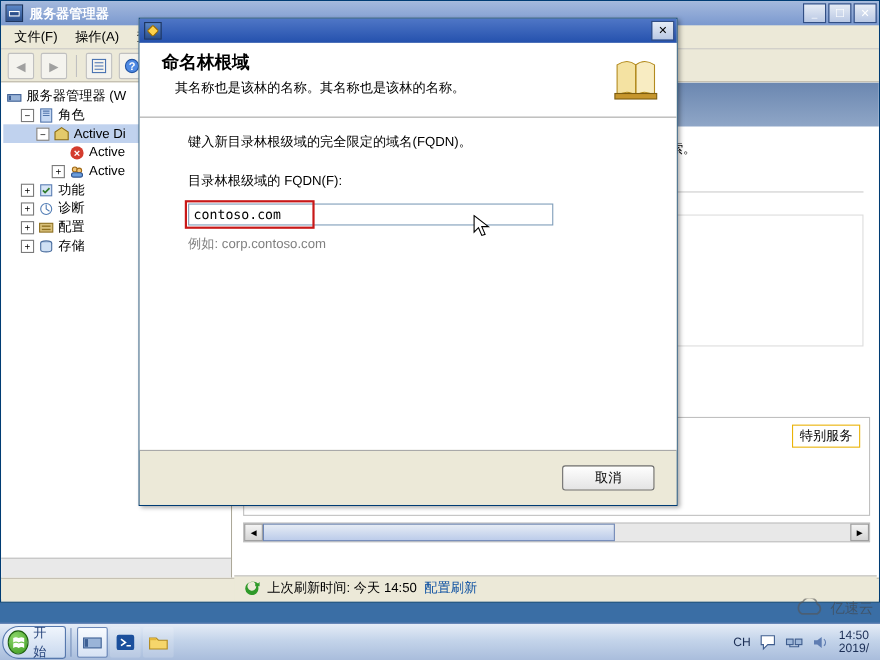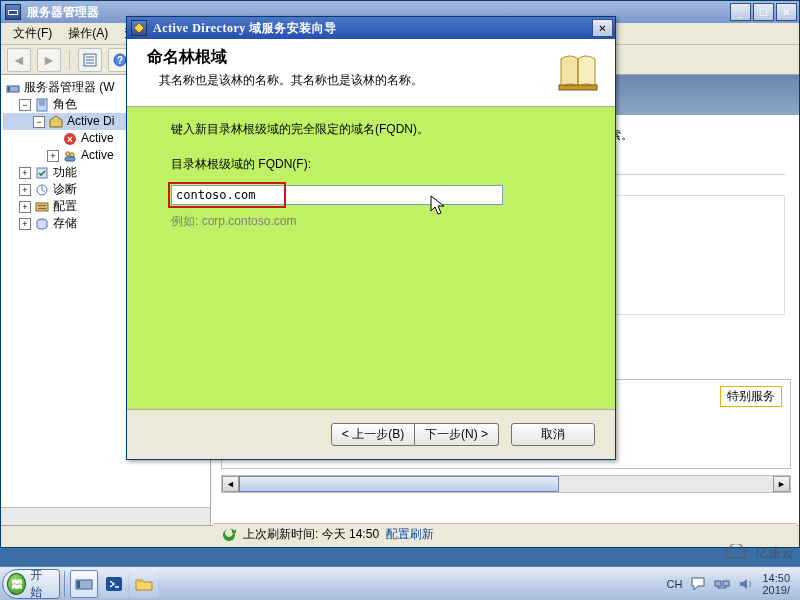--- a/index.html
+++ b/index.html
@@ -51,21 +51,21 @@
   
   .wizard { position:absolute; left:126px; top:16px; width:490px; height:444px; border:1px solid #003c74; background:#ece9d8; box-shadow:2px 2px 4px rgba(0,0,0,0.35); }
   .wizard .titlebar { background:linear-gradient(#4f76c6,#2451ad); height:22px; }
   .wizard .titlebar .title { font-family:"Tahoma","MS Sans Serif"; letter-spacing:0.5px; }
   .wizard .win-btn.close { background:linear-gradient(#e6ecf5,#b9c8e4); color:#000; }
   .wizard-body { background:#ece9d8; height:calc(100% - 22px); display:flex; flex-direction:column; }
   .wizard-header { background:#fff; height:68px; border-bottom:1px solid #a9a9a9; padding:8px 14px 8px 20px; position:relative; }
   .wizard-header .h1 { font-weight:bold; font-size:16px; margin-bottom:4px; }
   .wizard-header .h2 { font-size:12px; padding-left:12px; }
   .wizard-header .bookicon { position:absolute; right:14px; top:10px; width:46px; height:46px; }
-  .wizard-main { flex:1; padding:14px 44px; background:#bef264; }
+  .wizard-main { flex:1; padding:14px 44px; background:#ffffff; }
   .wizard-main .instr { margin-bottom:18px; }
   .wizard-main .label-row { margin-bottom:12px; }
   .wizard-main .input-wrap { position:relative; display:inline-block; }
   .wizard-main input.fqdn { width:332px; height:20px; border:1px solid #7f9db9; padding:1px 4px; font-family:"SimSun",monospace; font-size:12px; background:#fff; }
   .highlight-box { position:absolute; left:-3px; top:-3px; width:118px; height:26px; border:2px solid #c81818; pointer-events:none; }
   .example { margin-top:8px; color:#808080; }
   .wizard-footer { height:50px; border-top:1px solid #a9a9a9; display:flex; align-items:center; justify-content:flex-end; padding:0 20px; gap:12px; }
   .wizard-btn { min-width:84px; height:23px; background:linear-gradient(#fefefe,#e4e4e4); border:1px solid #707070; border-radius:3px; font-size:12px; cursor:pointer; font-family:inherit; }
   .btn-group { display:flex; }
   .btn-group .wizard-btn:first-child { border-top-right-radius:0; border-bottom-right-radius:0; }
@@ -267,21 +267,20 @@
   <div class="statusbar"></div>
 </div>
 
 <div class="wizard">
   <div class="titlebar">
     <span class="icon">
       <svg viewBox="0 0 10 10">
           <polygon points="5,0 10,5 5,10 0,5" fill="#ffd24a" stroke="#9a6a00"></polygon>
         </svg>
     </span>
-    <span class="title">Active Directory 域服务安装向导</span>
     <div class="win-buttons">
       <div class="win-btn close">✕</div>
     </div>
   </div>
   <div class="wizard-body">
     <div class="wizard-header">
       <div class="h1">命名林根域</div>
       <div class="h2">其名称也是该林的名称。其名称也是该林的名称。</div>
       <div class="bookicon">
         <svg viewBox="0 0 46 46">
@@ -295,24 +294,20 @@
     <div class="wizard-main">
       <div class="instr">键入新目录林根级域的完全限定的域名(FQDN)。</div>
       <div class="label-row">目录林根级域的 FQDN(F):</div>
       <div class="input-wrap">
         <input class="fqdn" type="text" value="contoso.com" style="">
         <div class="highlight-box"></div>
       </div>
       <div class="example">例如: corp.contoso.com</div>
     </div>
     <div class="wizard-footer">
-      <div class="btn-group">
-        <button class="wizard-btn">&lt; 上一步(B)</button>
-        <button class="wizard-btn">下一步(N) &gt;</button>
-      </div>
       <button class="wizard-btn">取消</button>
     </div>
   </div>
 </div>
 
 <div class="cursor">
   <svg viewBox="0 0 16 22">
       <path d="M1 1l0 15 4-4 3 7 3-1-3-7 6 0z" fill="#fff" stroke="#000"></path>
     </svg>
 </div>

